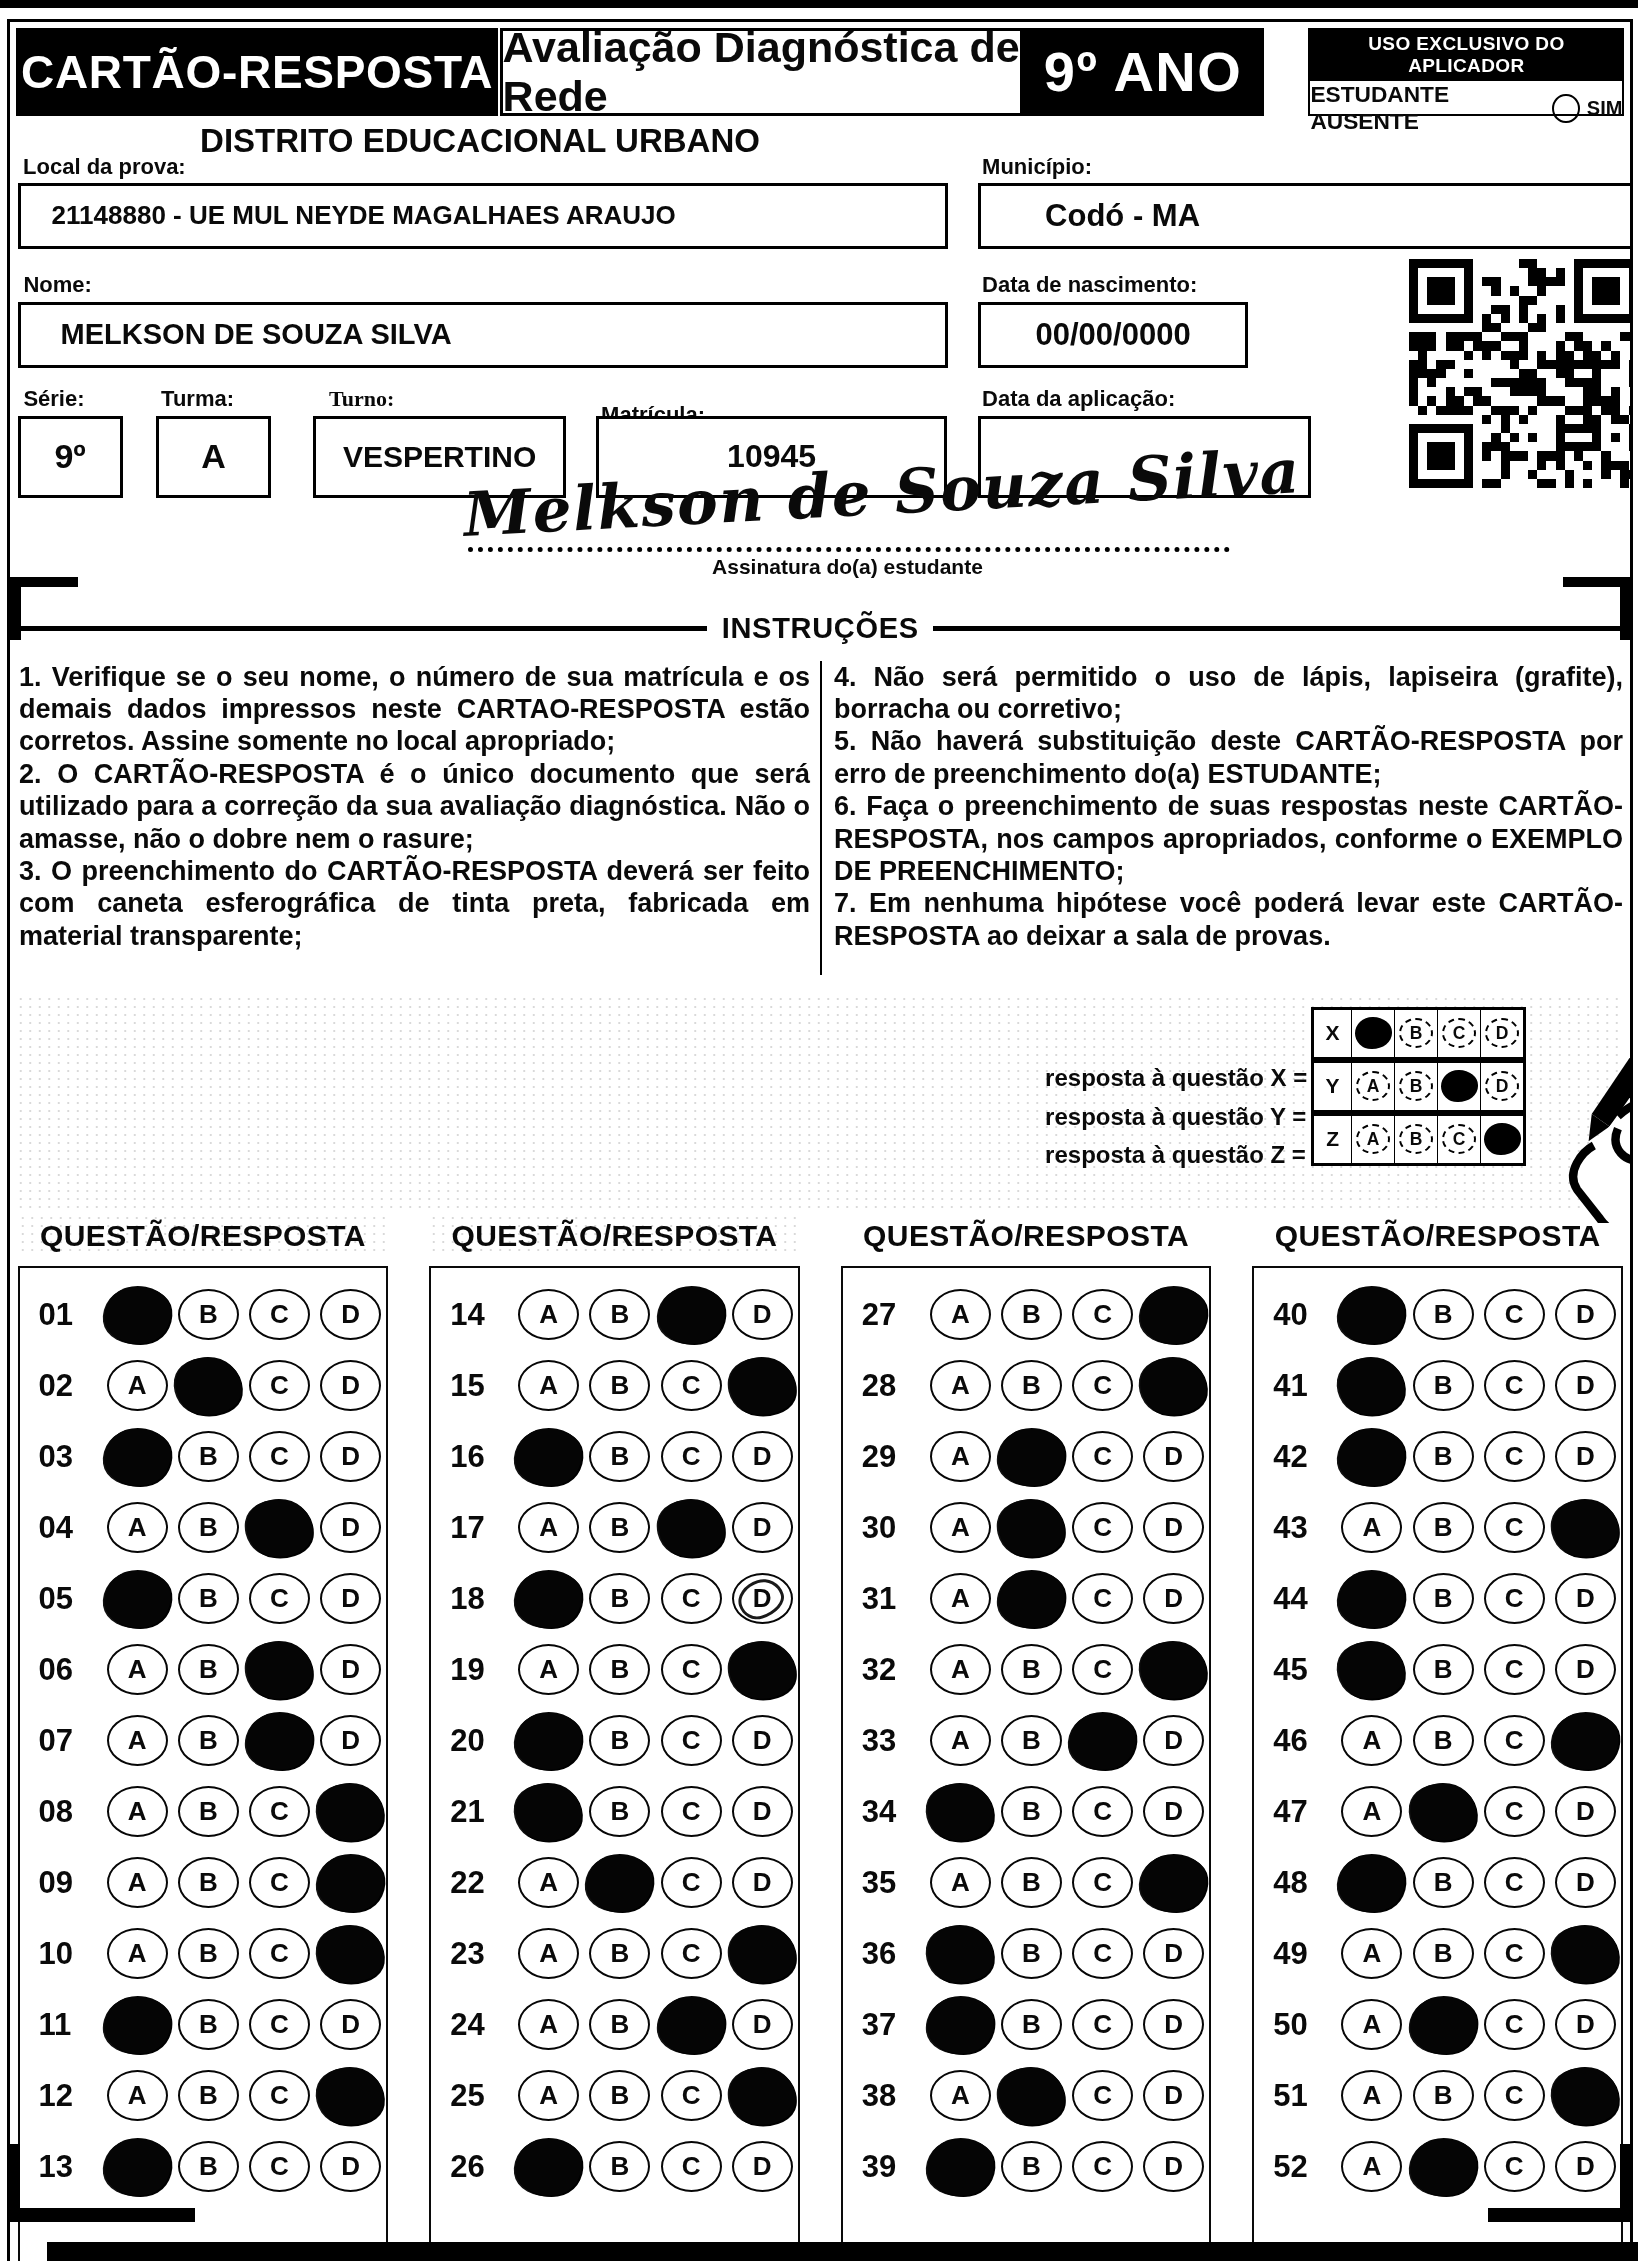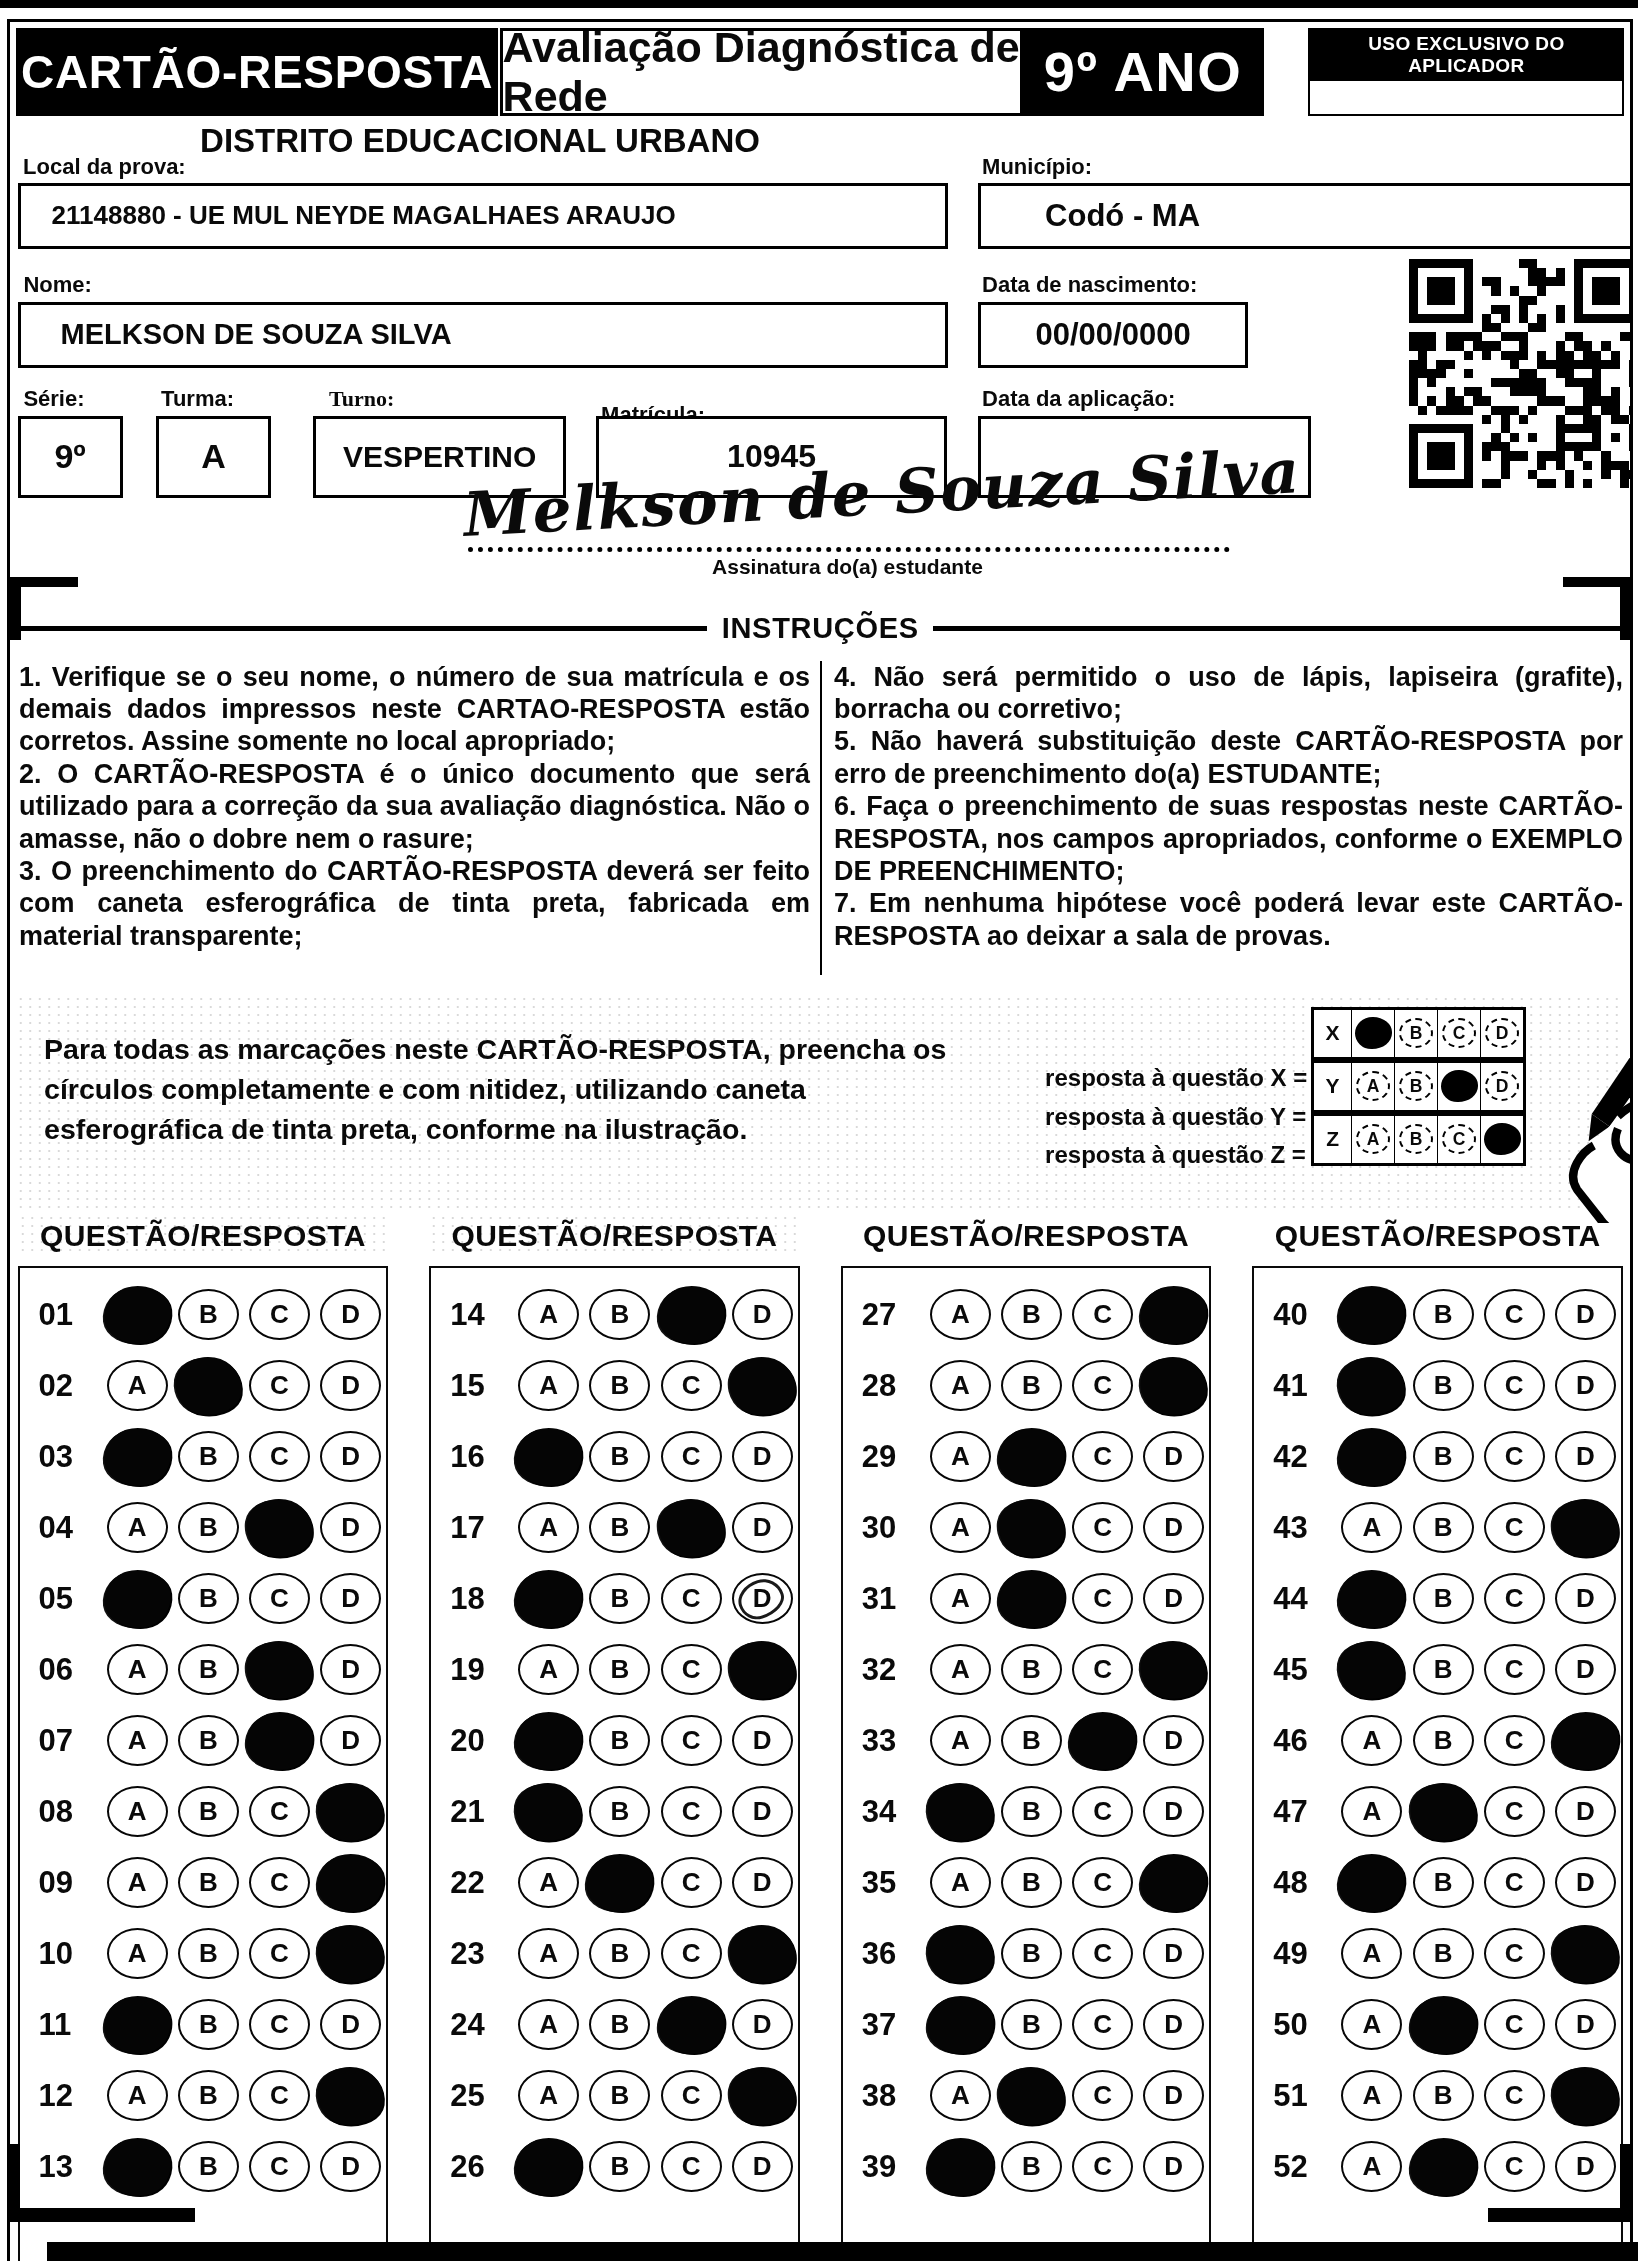--- a/index.html
+++ b/index.html
@@ -95,20 +95,25 @@
 
 <div class="frame">
 
   <div class="header-band">
     <div class="hdr-title">CARTÃO-RESPOSTA</div>
     <div class="hdr-sub">Avaliação Diagnóstica de Rede</div>
     <div class="hdr-grade">9º ANO</div>
     <div class="hdr-spacer"></div>
     <div class="examiner">
       <div class="exam-head">USO EXCLUSIVO DO APLICADOR</div>
+      <div class="exam-body">
+        <span>ESTUDANTE AUSENTE</span>
+        <span class="exam-circle"></span>
+        <span class="exam-sim">SIM</span>
+      </div>
     </div>
   </div>
 
   <div class="form-area">
     <div class="lbl" style="left:7px;top:35px;">Local da prova:</div>
     <div class="district">DISTRITO EDUCACIONAL URBANO</div>
     <div class="fbox" style="left:1.5px;top:64px;width:930px;height:66px;padding-left:31px;font-size:26px;">21148880 - UE MUL NEYDE MAGALHAES ARAUJO</div>
 
     <div class="lbl" style="left:966px;top:35px;">Município:</div>
     <div class="fbox" style="left:962px;top:64px;width:656px;height:66px;padding-left:64px;font-size:31px;">Codó - MA</div>
@@ -460,21 +465,20 @@
       </div>
     <div class="instr-col right">
         <p class="instr-item">4. Não será permitido o uso de lápis, lapiseira (grafite), borracha ou corretivo;</p>
         <p class="instr-item">5. Não haverá substituição deste CARTÃO-RESPOSTA por erro de preenchimento do(a) ESTUDANTE;</p>
         <p class="instr-item">6. Faça o preenchimento de suas respostas neste CARTÃO-RESPOSTA, nos campos apropriados, conforme o EXEMPLO DE PREENCHIMENTO;</p>
         <p class="instr-item">7. Em nenhuma hipótese você poderá levar este CARTÃO-RESPOSTA ao deixar a sala de provas.</p>
       </div>
   </div>
 
   <div class="example-section speckle">
-    <div class="ex-text">Para todas as marcações neste CARTÃO-RESPOSTA, preencha os círculos completamente e com nitidez, utilizando caneta esferográfica de tinta preta, conforme na ilustração.</div>
     <div class="ex-legend">
         <p class="ex-legend-line">resposta à questão X = A</p>
         <p class="ex-legend-line">resposta à questão Y = C</p>
         <p class="ex-legend-line">resposta à questão Z = D</p>
       </div>
     <div class="ex-gridwrap">
       <div class="ex-grid"><div class="ex-row">
             <div class="ex-label">X</div>
             <div class="ex-cell">
               <div class="ex-bubble ex-filled"></div>

